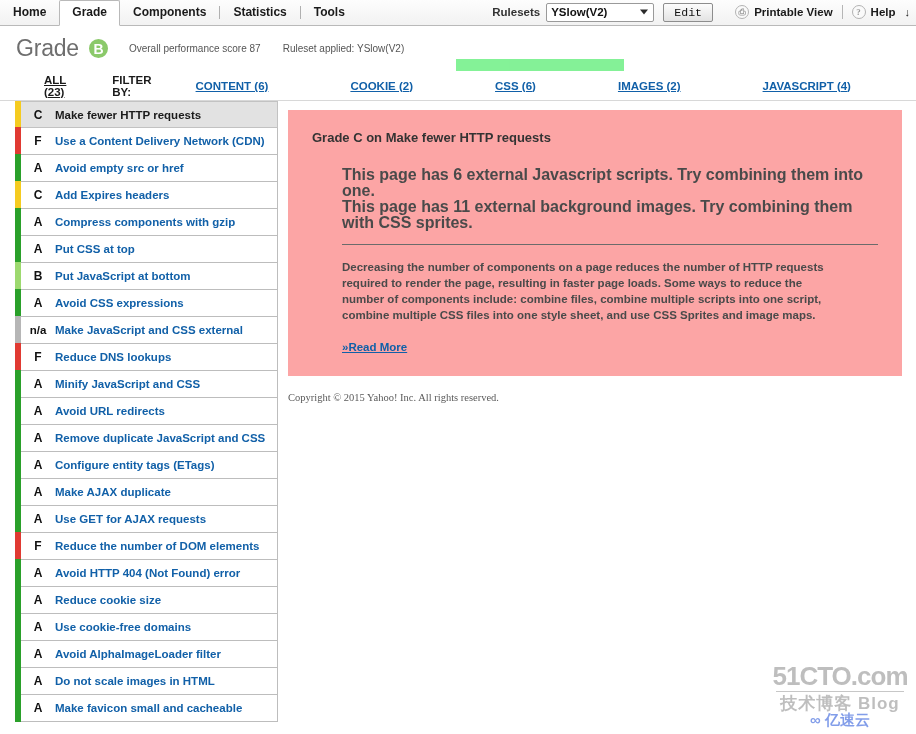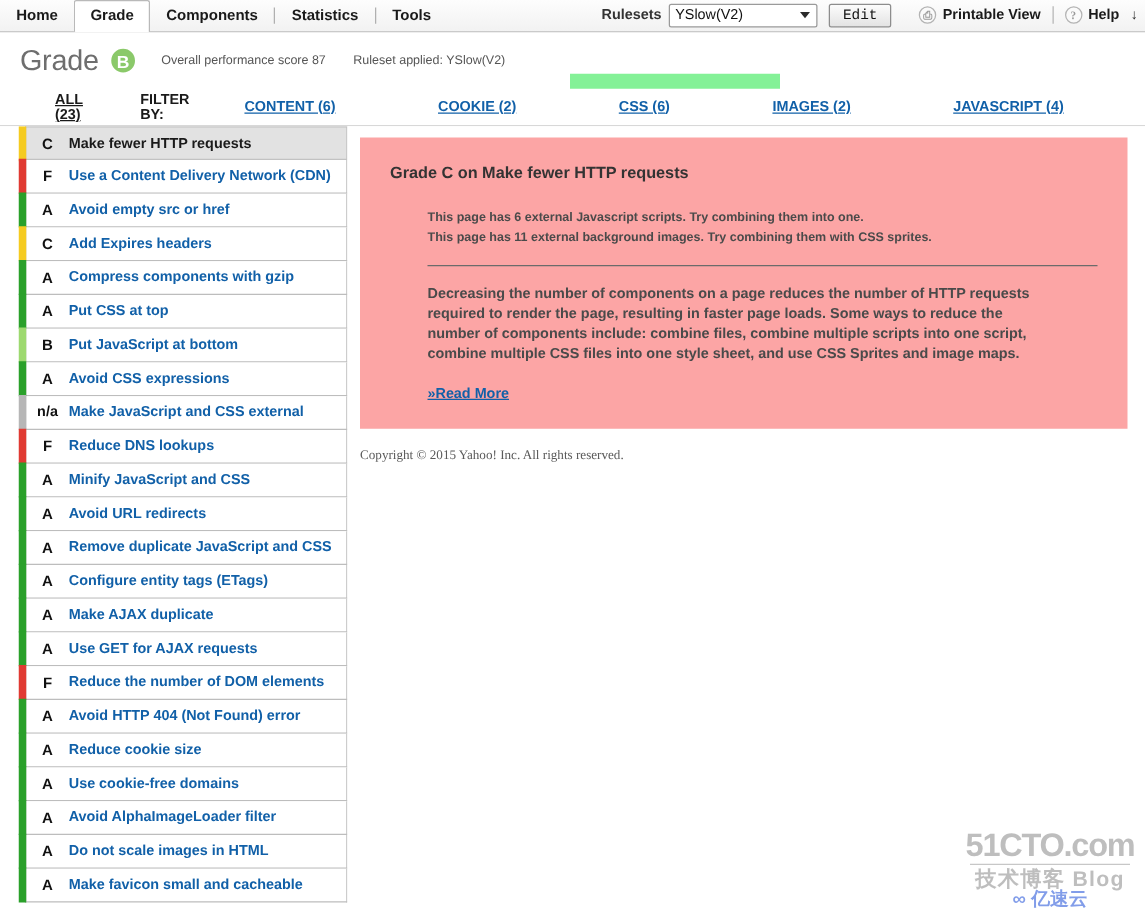--- a/index.html
+++ b/index.html
@@ -57,26 +57,26 @@
     padding-right: 6px;
     gap: 0;
   }
   .rulesets-label {
     font-weight: bold;
     font-size: 11.5px;
     color: #333;
     margin-right: 6px;
   }
   .ruleset-select {
-    width: 119px;
+    width: 108px;
     height: 19px;
     border: 1px solid #9a9a9a;
     background: #ffffff;
     border-radius: 2px;
-    font-weight: normal;
+    font-weight: bold;
     font-size: 11.5px;
     color: #111;
     display: flex;
     align-items: center;
     padding: 0 4px;
     position: relative;
     cursor: pointer;
   }
   .ruleset-select .caret {
     position: absolute;
@@ -324,21 +324,21 @@
     min-height: 205px;
   }
   .panel-title {
     font-size: 13px;
     font-weight: bold;
     color: #333;
     margin: 0 0 22px 0;
   }
   .panel-body { padding-left: 30px; }
   .finding {
-    font-size: 10px;
+    font-size: 16px;
     font-weight: bold;
     color: #4a4a4a;
     line-height: 16px;
     margin: 0;
   }
   .hr-line {
     border: none;
     border-top: 1px solid #6b6b6b;
     margin: 13px 0 14px 0;
     width: 100%;

